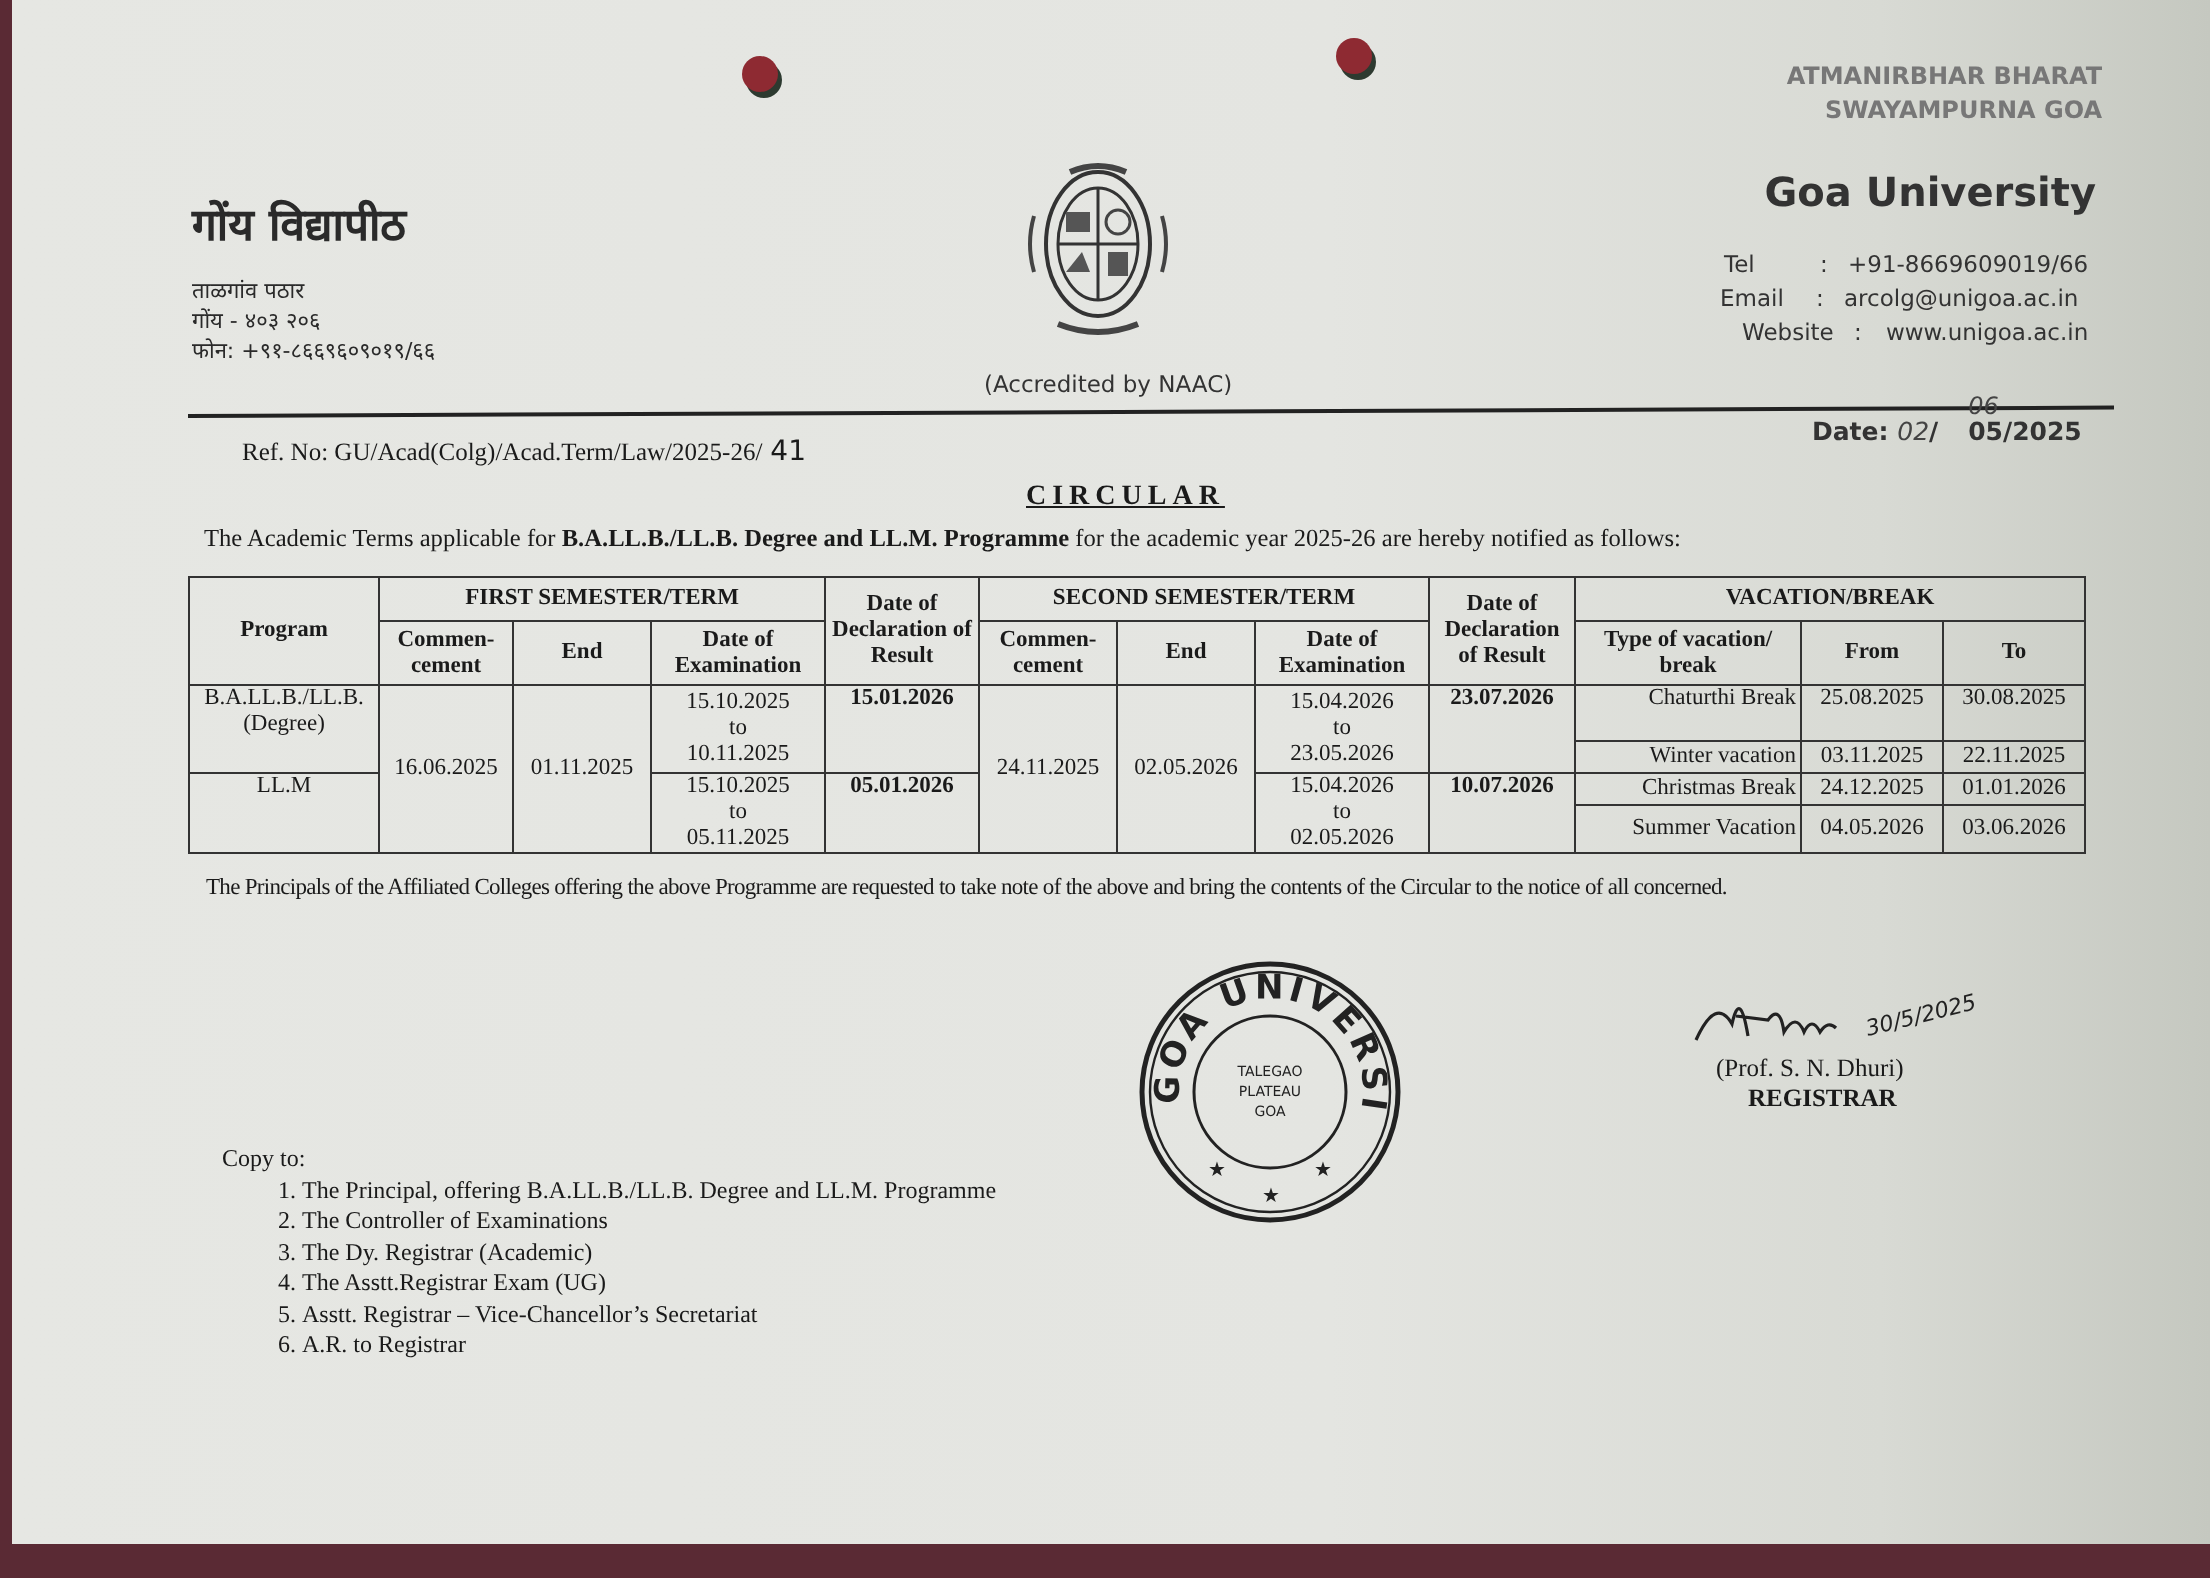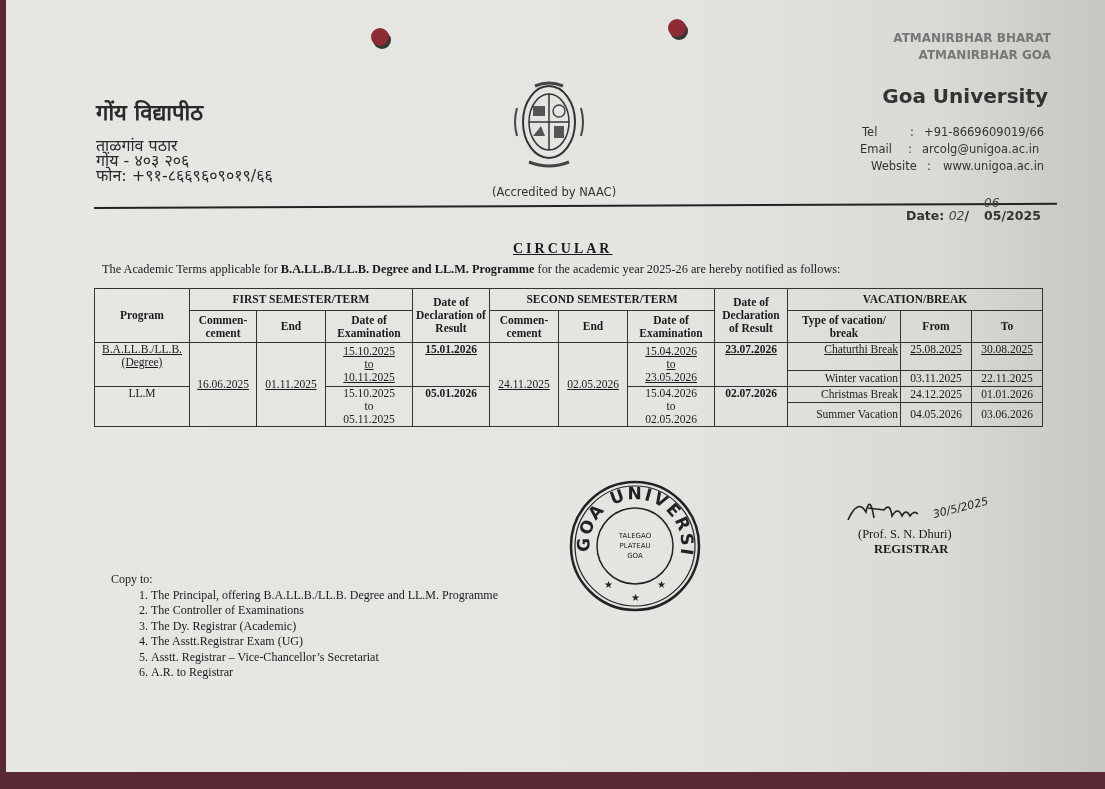--- a/index.html
+++ b/index.html
@@ -1,21 +1,21 @@
 <!DOCTYPE html>
 <html><head>
 <meta charset="utf-8">
 <style>
   html,body{margin:0;padding:0;}
   body{width:1105px;height:789px;overflow:hidden;background:#5a2a34;position:relative;font-family:"Liberation Serif",serif;color:#1a1a1a;}
   .paper{position:absolute;left:6px;top:0;width:1099px;height:772px;background:linear-gradient(90deg,#e6e7e3 0%,#e4e5e1 60%,#d8dad4 85%,#c5c8c0 100%);}
   .hole{position:absolute;width:18px;height:18px;border-radius:50%;background:#8e2a32;box-shadow:2px 3px 0 #2d3a30;}
   .abs{position:absolute;}
   .hin-title{left:90px;top:96px;font-size:22px;font-weight:bold;font-family:"DejaVu Sans",sans-serif;color:#2a2a2a;}
-  .hin-addr{left:90px;top:138px;font-size:16px;font-family:"DejaVu Sans",sans-serif;line-height:15px;color:#2a2a2a;}
+  .hin-addr{left:90px;top:138px;font-size:11px;font-family:"DejaVu Sans",sans-serif;line-height:15px;color:#2a2a2a;}
   .slogan{left:880px;top:30px;font-family:"DejaVu Sans",sans-serif;font-weight:bold;font-size:12px;color:#777;text-align:right;width:165px;line-height:17px;}
   .gu{left:860px;top:84px;width:182px;text-align:right;font-family:"DejaVu Sans",sans-serif;font-weight:bold;font-size:20px;color:#333;}
   .addr{left:820px;top:124px;width:222px;font-family:"DejaVu Sans",sans-serif;font-size:11.5px;color:#333;line-height:17px;}
   .addr .r{text-align:right;}
   .contact{display:flex;}
   .contact .k{width:48px;}
   .contact .c{width:14px;}
   .logo{left:505px;top:78px;width:76px;height:96px;}
   .naac{left:486px;top:185px;font-family:"DejaVu Sans",sans-serif;font-size:11.5px;color:#333;}
   .rule{left:88px;top:207px;width:963px;height:2px;background:#222;transform:rotate(-0.25deg);transform-origin:left;}
@@ -62,21 +62,21 @@
     <path d="M22 58 L30 48 L34 58 Z" fill="#555"></path>
     <rect x="43" y="48" width="10" height="12" fill="#555"></rect>
     <path d="M6 30 Q2 44 6 58 M70 30 Q74 44 70 58" fill="none" stroke="#444" stroke-width="2"></path>
     <path d="M18 84 Q38 92 58 84" fill="none" stroke="#444" stroke-width="3"></path>
     <path d="M24 8 Q38 2 52 8" fill="none" stroke="#444" stroke-width="3"></path>
   </svg>
   <div class="abs naac">(Accredited by NAAC)</div>
 
   <div class="abs slogan">
     <div>ATMANIRBHAR BHARAT</div>
-    <div>ATMANIRBHAR GOA</div>
+    <div>SWAYAMPURNA GOA</div>
   </div>
   <div class="abs gu">Goa University</div>
   <div class="abs addr">
     <div class="contact" style="padding-left:36px;">
       <span class="k">Tel</span>
         <span class="c">:</span>
       <span>+91-8669609019/66</span>
     </div>
     <div class="contact" style="padding-left:34px;">
       <span class="k">Email</span>
@@ -85,20 +85,23 @@
     </div>
     <div class="contact" style="padding-left:45px;">
       <span class="k" style="width:56px">Website</span>
         <span class="c" style="width:16px">:</span>
       <span>www.unigoa.ac.in</span>
     </div>
   </div>
 
   <div class="abs rule"></div>
 
+  <div class="abs ref">
+    <span>Ref. No: GU/Acad(Colg)/Acad.Term/Law/2025-26/</span><span class="hand">41</span>
+  </div>
   <div class="abs date">
     <span>Date:</span>
     <span class="hand">02</span>/<span style="position:relative;margin-left:15px;"><span class="hand" style="position:absolute;top:-12px;left:0;font-size:12px;">06</span><span>05</span></span>/<span>2025</span>
   </div>
 
   <div class="abs circ">CIRCULAR</div>
   <div class="abs intro">
     <span>The Academic Terms applicable for </span><b>B.A.LL.B./LL.B. Degree and LL.M. Programme</b><span> for the academic year 2025-26 are hereby notified as follows:</span>
   </div>
 
@@ -116,21 +119,21 @@
       <th style="width:62px;">Commen-cement</th>
       <th style="width:64px;">End</th>
       <th style="width:82px;">Date of Examination</th>
       <th style="width:64px;">Commen-cement</th>
       <th style="width:64px;">End</th>
       <th style="width:82px;">Date of Examination</th>
       <th style="width:108px;">Type of vacation/ break</th>
       <th style="width:66px;">From</th>
       <th style="width:66px;">To</th>
     </tr>
-    <tr style="height:28px;text-decoration:underline;">
+    <tr style="height:28px;">
       <td rowspan="2" style="vertical-align:top;">B.A.LL.B./LL.B. (Degree)</td>
       <td rowspan="4">16.06.2025</td>
       <td rowspan="4">01.11.2025</td>
       <td rowspan="2">
         <div>15.10.2025</div>
         <div>to</div>
         <div>10.11.2025</div>
       </td>
       <td rowspan="2" class="b" style="vertical-align:top;">15.01.2026</td>
       <td rowspan="4">24.11.2025</td>
@@ -156,33 +159,34 @@
         <div>15.10.2025</div>
         <div>to</div>
         <div>05.11.2025</div>
       </td>
       <td rowspan="2" class="b" style="vertical-align:top;">05.01.2026</td>
       <td rowspan="2">
         <div>15.04.2026</div>
         <div>to</div>
         <div>02.05.2026</div>
       </td>
-      <td rowspan="2" class="b" style="vertical-align:top;">02.07.2026</td>
+      <td rowspan="2" class="b" style="vertical-align:top;">10.07.2026</td>
       <td class="l">Christmas Break</td>
       <td>24.12.2025</td>
       <td>01.01.2026</td>
     </tr>
     <tr style="height:24px;">
       <td class="l">Summer Vacation</td>
       <td>04.05.2026</td>
       <td>03.06.2026</td>
     </tr>
   </tbody>
     </table>
 
+  <div class="abs note">The Principals of the Affiliated Colleges offering the above Programme are requested to take note of the above and bring the contents of the Circular to the notice of all concerned.</div>
 
   <svg class="abs stamp" viewBox="0 0 135 140">
     <defs>
         <path id="arc" d="M 22 78 A 46 46 0 1 1 113 78"></path>
       </defs>
     <circle cx="67" cy="72" r="64" fill="none" stroke="#222" stroke-width="2.5"></circle>
     <circle cx="67" cy="72" r="60" fill="none" stroke="#222" stroke-width="1.2"></circle>
     <circle cx="67" cy="72" r="38" fill="none" stroke="#222" stroke-width="1.5"></circle>
     <text font-family="DejaVu Sans, sans-serif" font-weight="bold" font-size="17" fill="#222" letter-spacing="2"><textPath href="#arc">GOA UNIVERSITY</textPath></text>
     <text x="67" y="64" text-anchor="middle" font-family="DejaVu Sans, sans-serif" font-size="7" fill="#222">TALEGAO</text>

